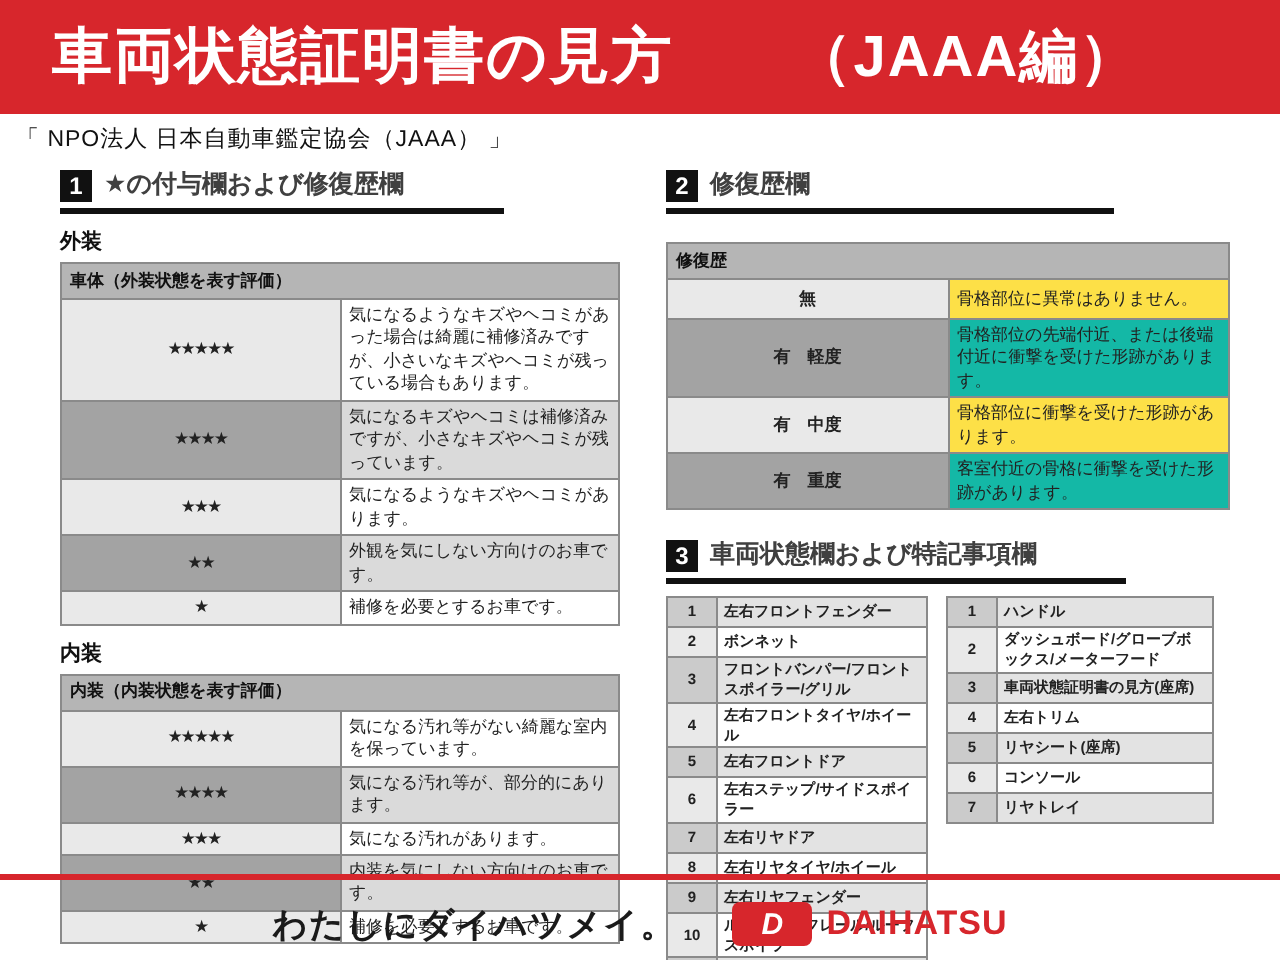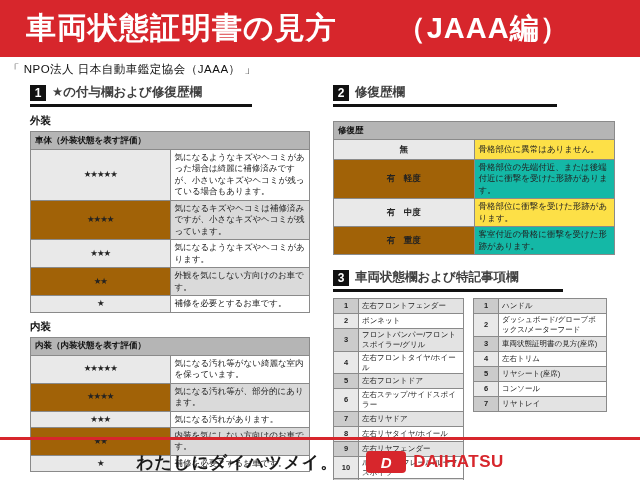--- a/index.html
+++ b/index.html
@@ -39,41 +39,41 @@
   .sec-title{font-weight:bold;font-size:12.5px;color:#404040;margin-left:6px;white-space:nowrap;}
   
   .grp-label{font-weight:bold;font-size:10.5px;color:#111;margin:7px 0 3px 0;}
   
   table.tbl{border-collapse:collapse;width:100%;table-layout:fixed;}
   table.tbl td{border:1px solid #8a8a8a;padding:2px 4px;font-size:8.5px;line-height:1.35;
     color:#222;vertical-align:middle;word-break:break-all;}
   table.tbl tr.hdr td{background:#b5b5b5;font-weight:bold;color:#111;height:13px;margin-top:43px;}
   td.lab{text-align:center;background:#e9e9e9;font-weight:bold;}
   tr.shade td{background:#dadada;}
-  tr.shade td.lab{background:#a16207;}
+  tr.shade td.lab{background:#a3a3a3;}
   .stars{font-size:11px;letter-spacing:-1px;white-space:nowrap;}
   
   .star-tbl td.lab{width:62px;}
   .star-tbl td.desc{background:#fff;}
   .star-tbl tr.shade td.desc{background:#dadada;}
   
   .rep-tbl{margin-top:14px;}
   .rep-tbl td{font-size:8px;}
   .rep-tbl td.lab{width:50px;font-size:8.5px;}
   .rep-tbl td.desc{background:#fde047;height:15px;}
   .rep-tbl tr.shade td.desc{background:#14b8a6;}
   
   .sec3-wrap{display:flex;gap:9px;margin-top:4px;}
   table.c3{border-collapse:collapse;table-layout:fixed;}
   table.c3 td{border:1px solid #8a8a8a;padding:1px 3px;font-size:7.5px;line-height:1.3;
     color:#222;vertical-align:middle;word-break:break-all;}
   table.c3 td.num{width:18px;text-align:center;background:#e9e9e9;font-weight:bold;}
   table.c3 tr.shade td{background:#dadada;}
   table.c3 tr.shade td.num{background:#cbcbcb;}
-  table.c3 td.desc{background:#fff;height:12px;}
+  table.c3 td.desc{background:#fff;height:12px;font-weight:bold;}
   table.c3 tr.shade td.desc{background:#e3e3e3;}
   .c3-left{width:131px;}
   .c3-right{width:134px;align-self:flex-start;}
   
   .foot-rule{position:absolute;left:0;top:437px;width:640px;height:3px;background:#d7262c;}
   .footer{
     position:absolute;left:0;top:446px;width:640px;height:32px;
     display:flex;align-items:center;justify-content:center;gap:28px;
   }
   .tagline{font-weight:bold;font-size:17px;color:#1a1a1a;letter-spacing:1px;}

